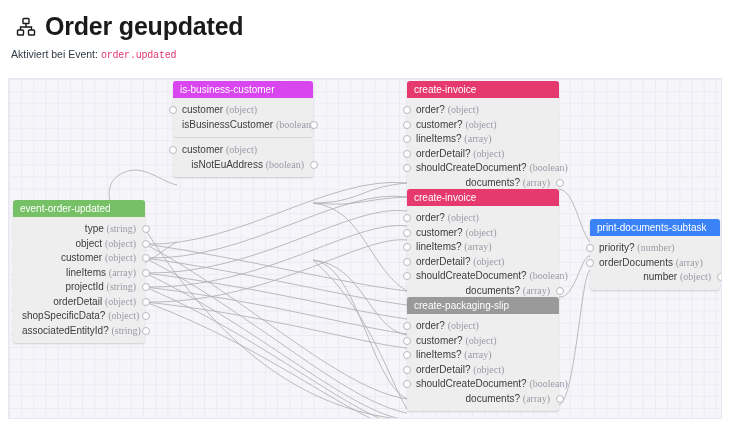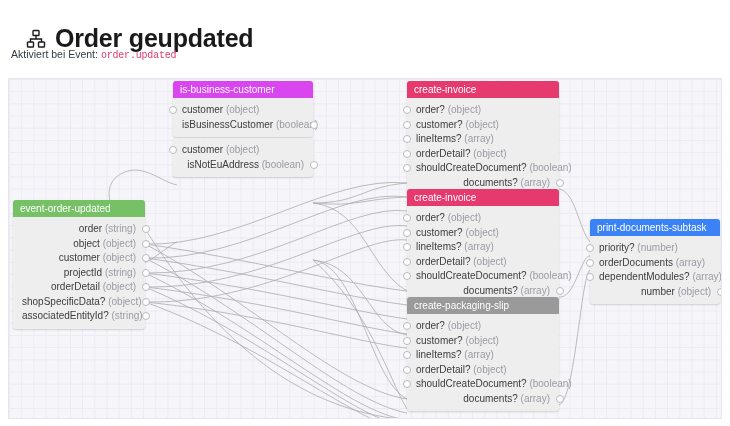--- a/index.html
+++ b/index.html
@@ -10,22 +10,22 @@
     overflow: hidden;
   }
 
   
   #page-header {
     position: absolute; left: 0; top: 0;
     width: 730px; height: 72px;
     background: #ffffff;
   }
   #title-row {
-    position: absolute; left: 26px; top: 14px;
-    display: flex; align-items: center; gap: 9px; margin-top: 12px;
+    position: absolute; left: 16px; top: 14px;
+    display: flex; align-items: center; gap: 9px;
   }
   #hierarchy-icon { width: 20px; height: 20px; display: block; }
   #page-title {
     font-size: 25px; font-weight: bold; color: #1a1a1a;
     letter-spacing: -0.2px; line-height: 1;
   }
   #subtitle-row {
     position: absolute; left: 11px; top: 49px;
     font-size: 10.5px; color: #333b44; line-height: 1;
   }
@@ -66,21 +66,21 @@
   .node-body { padding: 5px 0 5px 0; }
   .port-row {
     position: relative;
     height: 14.5px; line-height: 14.5px;
     padding: 0 9px;
     font-size: 10px; color: #3c3c3c;
     white-space: nowrap;
   }
   .port-row.out { text-align: right; }
   .port-row.in  { text-align: left; }
-  .ptype { color: #9a9aa6; }
+  .ptype { color: #9a9aa6; font-family: Liberation Serif, serif; }
   .dot {
     position: absolute; top: 50%;
     width: 8px; height: 8px; margin-top: -4px;
     background: #ffffff; border: 1px solid #b9b9c2;
     border-radius: 50%;
   }
   .dot.left  { left: -4.5px; }
   .dot.right { right: -4.5px; }
 
   
@@ -133,23 +133,24 @@
       <path d="M550,110 C566,112 570,150 581,163" fill="none" stroke="#b0b0b0" stroke-width="1" opacity="0.85"></path>
       <path d="M550,218 C566,220 572,176 581,177" fill="none" stroke="#b0b0b0" stroke-width="1" opacity="0.85"></path>
       <path d="M550,326 C566,322 572,196 581,191" fill="none" stroke="#b0b0b0" stroke-width="1" opacity="0.85"></path>
       <path d="M136,150 C200,250 280,330 398,341" fill="none" stroke="#b0b0b0" stroke-width="1" opacity="0.85"></path>
       <path d="M304,181 C360,230 380,300 398,330" fill="none" stroke="#b0b0b0" stroke-width="1" opacity="0.85"></path>
     </svg>
   <div id="node-layer">
       <div class="node" style="left: 4px; top: 121px; width: 132px; background: rgb(238, 238, 238);">
         <div class="node-header" style="background: rgb(118, 193, 101);">event-order-updated</div>
         <div class="node-body">
-          <div class="port-row out"><span>order </span><span class="ptype">(string)</span><span class="dot right"></span></div>
+          <div class="port-row out"><span>type </span><span class="ptype">(string)</span><span class="dot right"></span></div>
           <div class="port-row out"><span>object </span><span class="ptype">(object)</span><span class="dot right"></span></div>
           <div class="port-row out"><span>customer </span><span class="ptype">(object)</span><span class="dot right"></span></div>
+          <div class="port-row out"><span>lineItems </span><span class="ptype">(array)</span><span class="dot right"></span></div>
           <div class="port-row out"><span>projectId </span><span class="ptype">(string)</span><span class="dot right"></span></div>
           <div class="port-row out"><span>orderDetail </span><span class="ptype">(object)</span><span class="dot right"></span></div>
           <div class="port-row out"><span>shopSpecificData? </span><span class="ptype">(object)</span><span class="dot right"></span></div>
           <div class="port-row out"><span>associatedEntityId? </span><span class="ptype">(string)</span><span class="dot right"></span></div>
         </div>
       </div>
       <div class="node" style="left: 164px; top: 2px; width: 140px; background: rgb(238, 238, 238);">
         <div class="node-header" style="background: #d946ef;">is-business-customer</div>
         <div class="node-body">
           <div class="port-row in"><span>customer </span><span class="ptype">(object)</span><span class="dot left"></span></div>
@@ -193,18 +194,17 @@
           <div class="port-row in"><span>orderDetail? </span><span class="ptype">(object)</span><span class="dot left"></span></div>
           <div class="port-row in"><span>shouldCreateDocument? </span><span class="ptype">(boolean)</span><span class="dot left"></span></div>
           <div class="port-row out"><span>documents? </span><span class="ptype">(array)</span><span class="dot right"></span></div>
         </div>
       </div>
       <div class="node" style="left: 581px; top: 140px; width: 130px; background: rgb(238, 238, 238);">
         <div class="node-header" style="background: #3b82f6;">print-documents-subtask</div>
         <div class="node-body">
           <div class="port-row in"><span>priority? </span><span class="ptype">(number)</span><span class="dot left"></span></div>
           <div class="port-row in"><span>orderDocuments </span><span class="ptype">(array)</span><span class="dot left"></span></div>
-          <div class="port-row in"><span>dependentModules? </span><span class="ptype">(array)</span><span class="dot left"></span></div>
           <div class="port-row out"><span>number </span><span class="ptype">(object)</span><span class="dot right"></span></div>
         </div>
       </div>
     </div>
 </div>
 
 </body></html>

